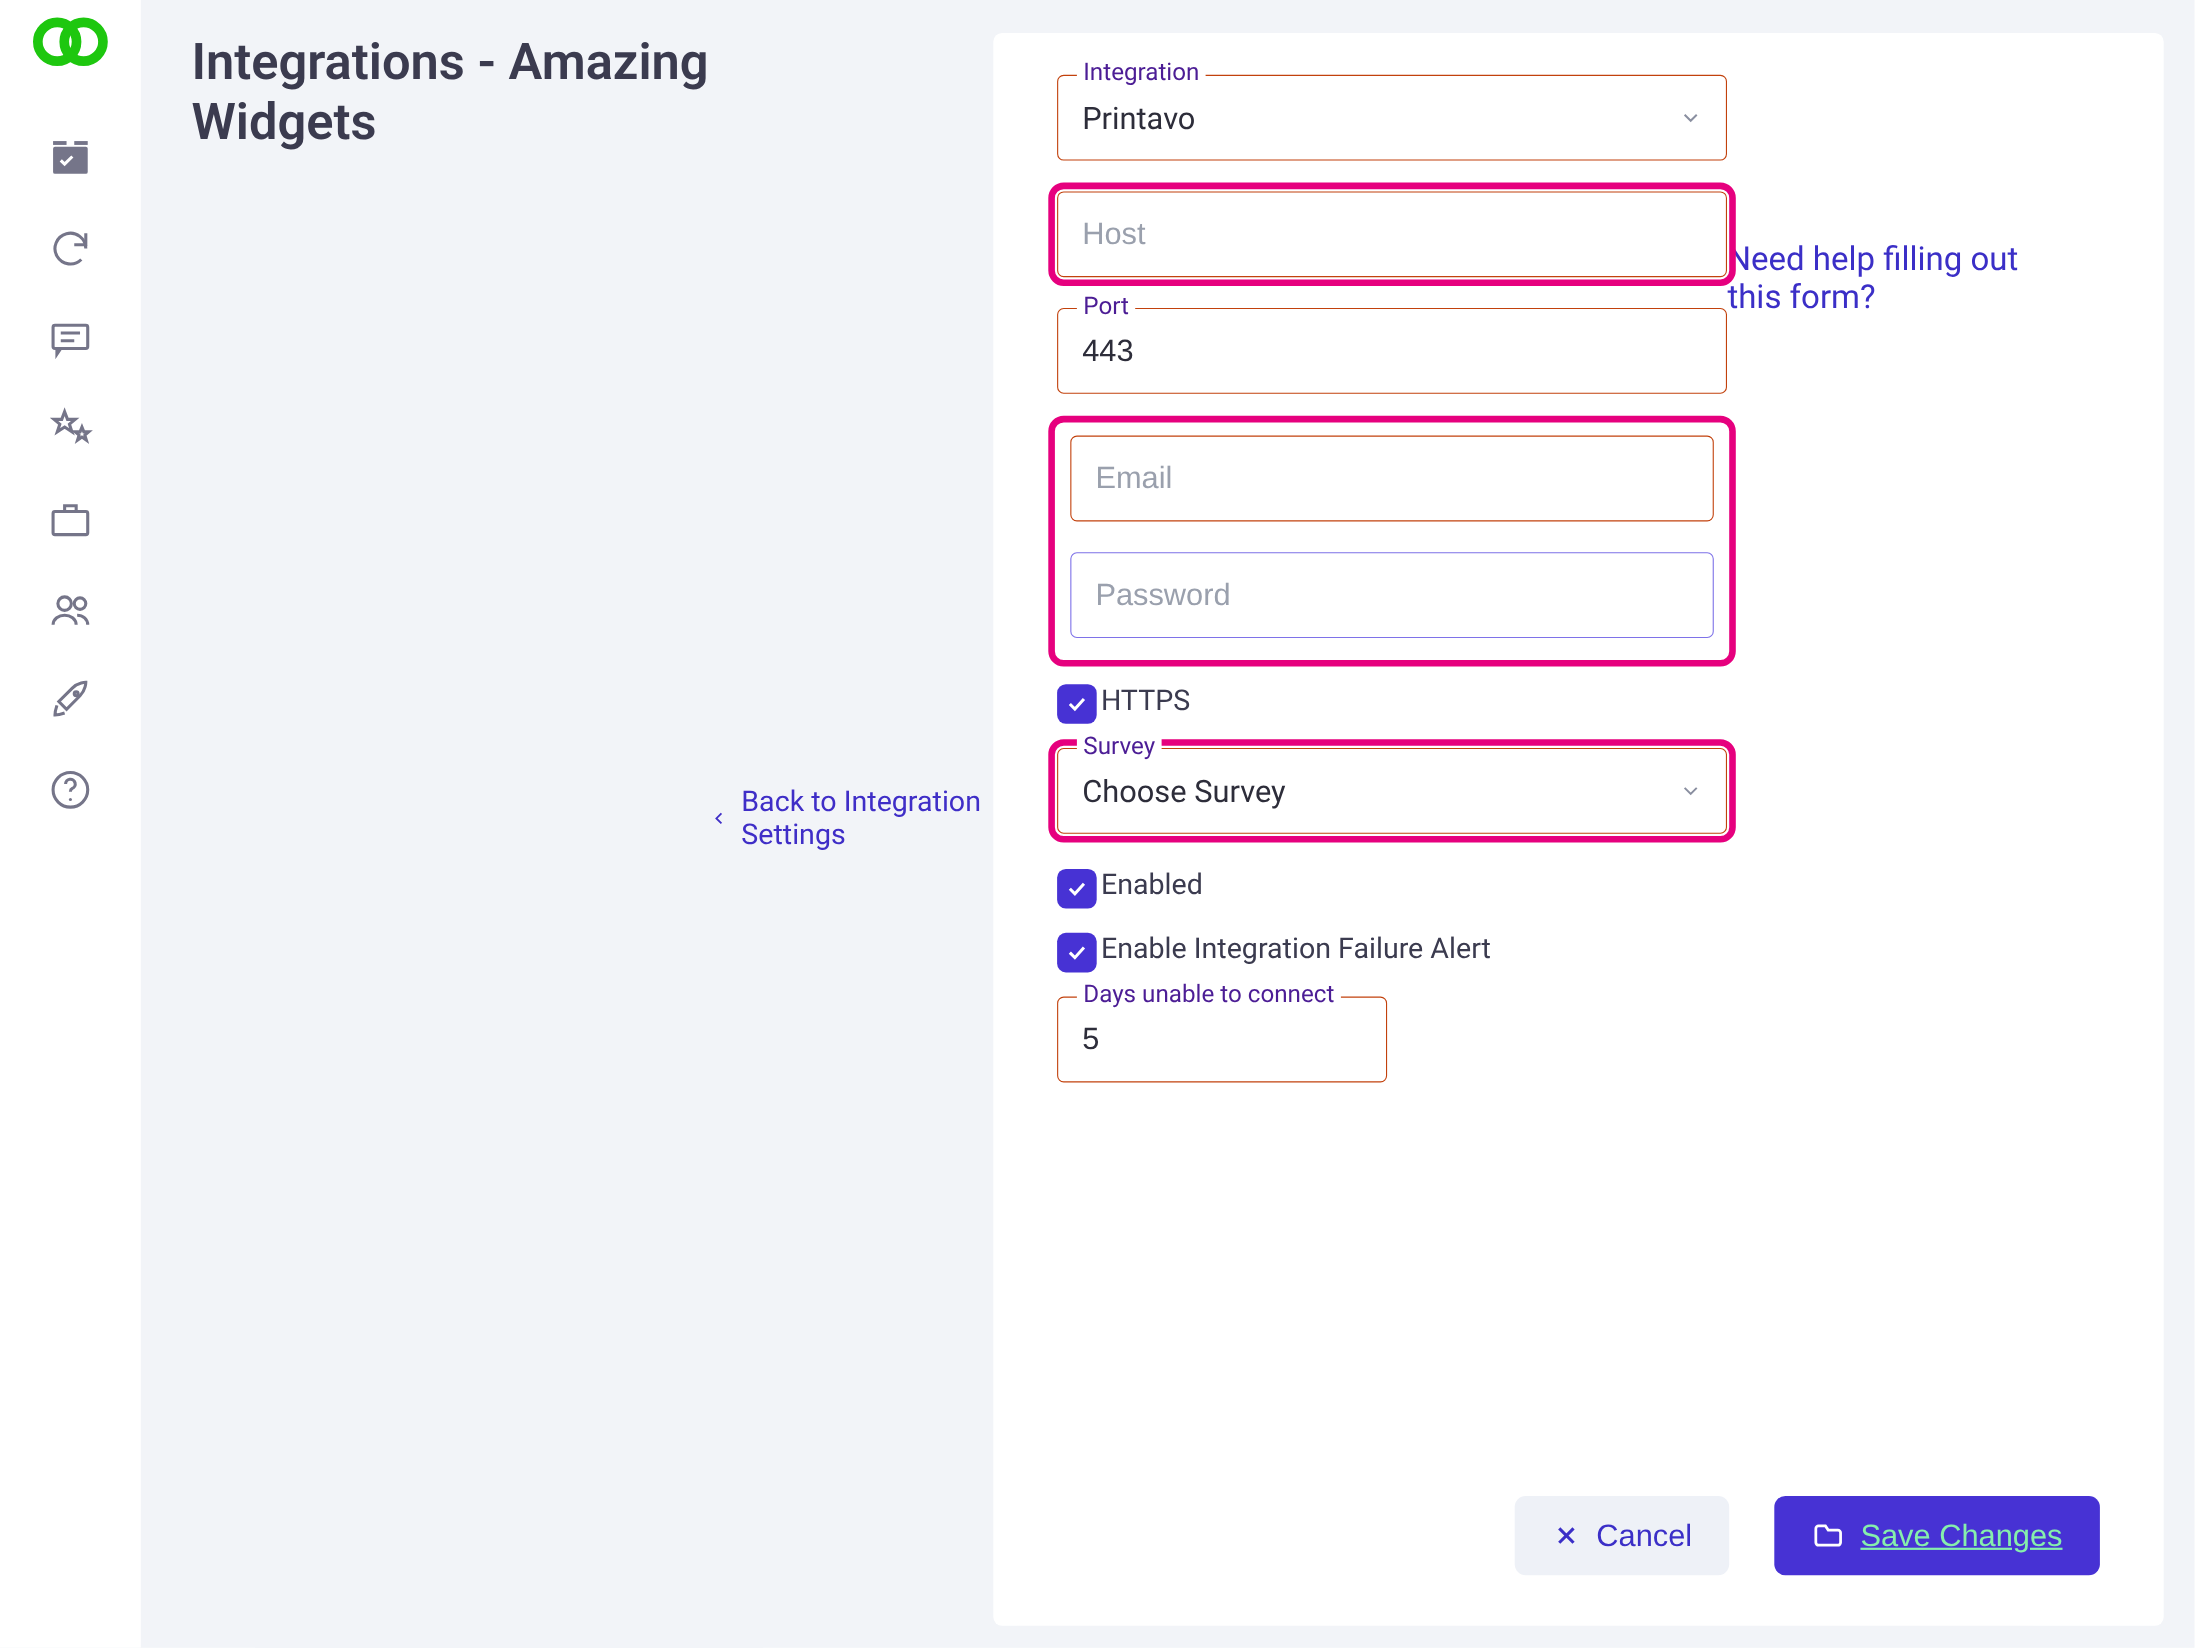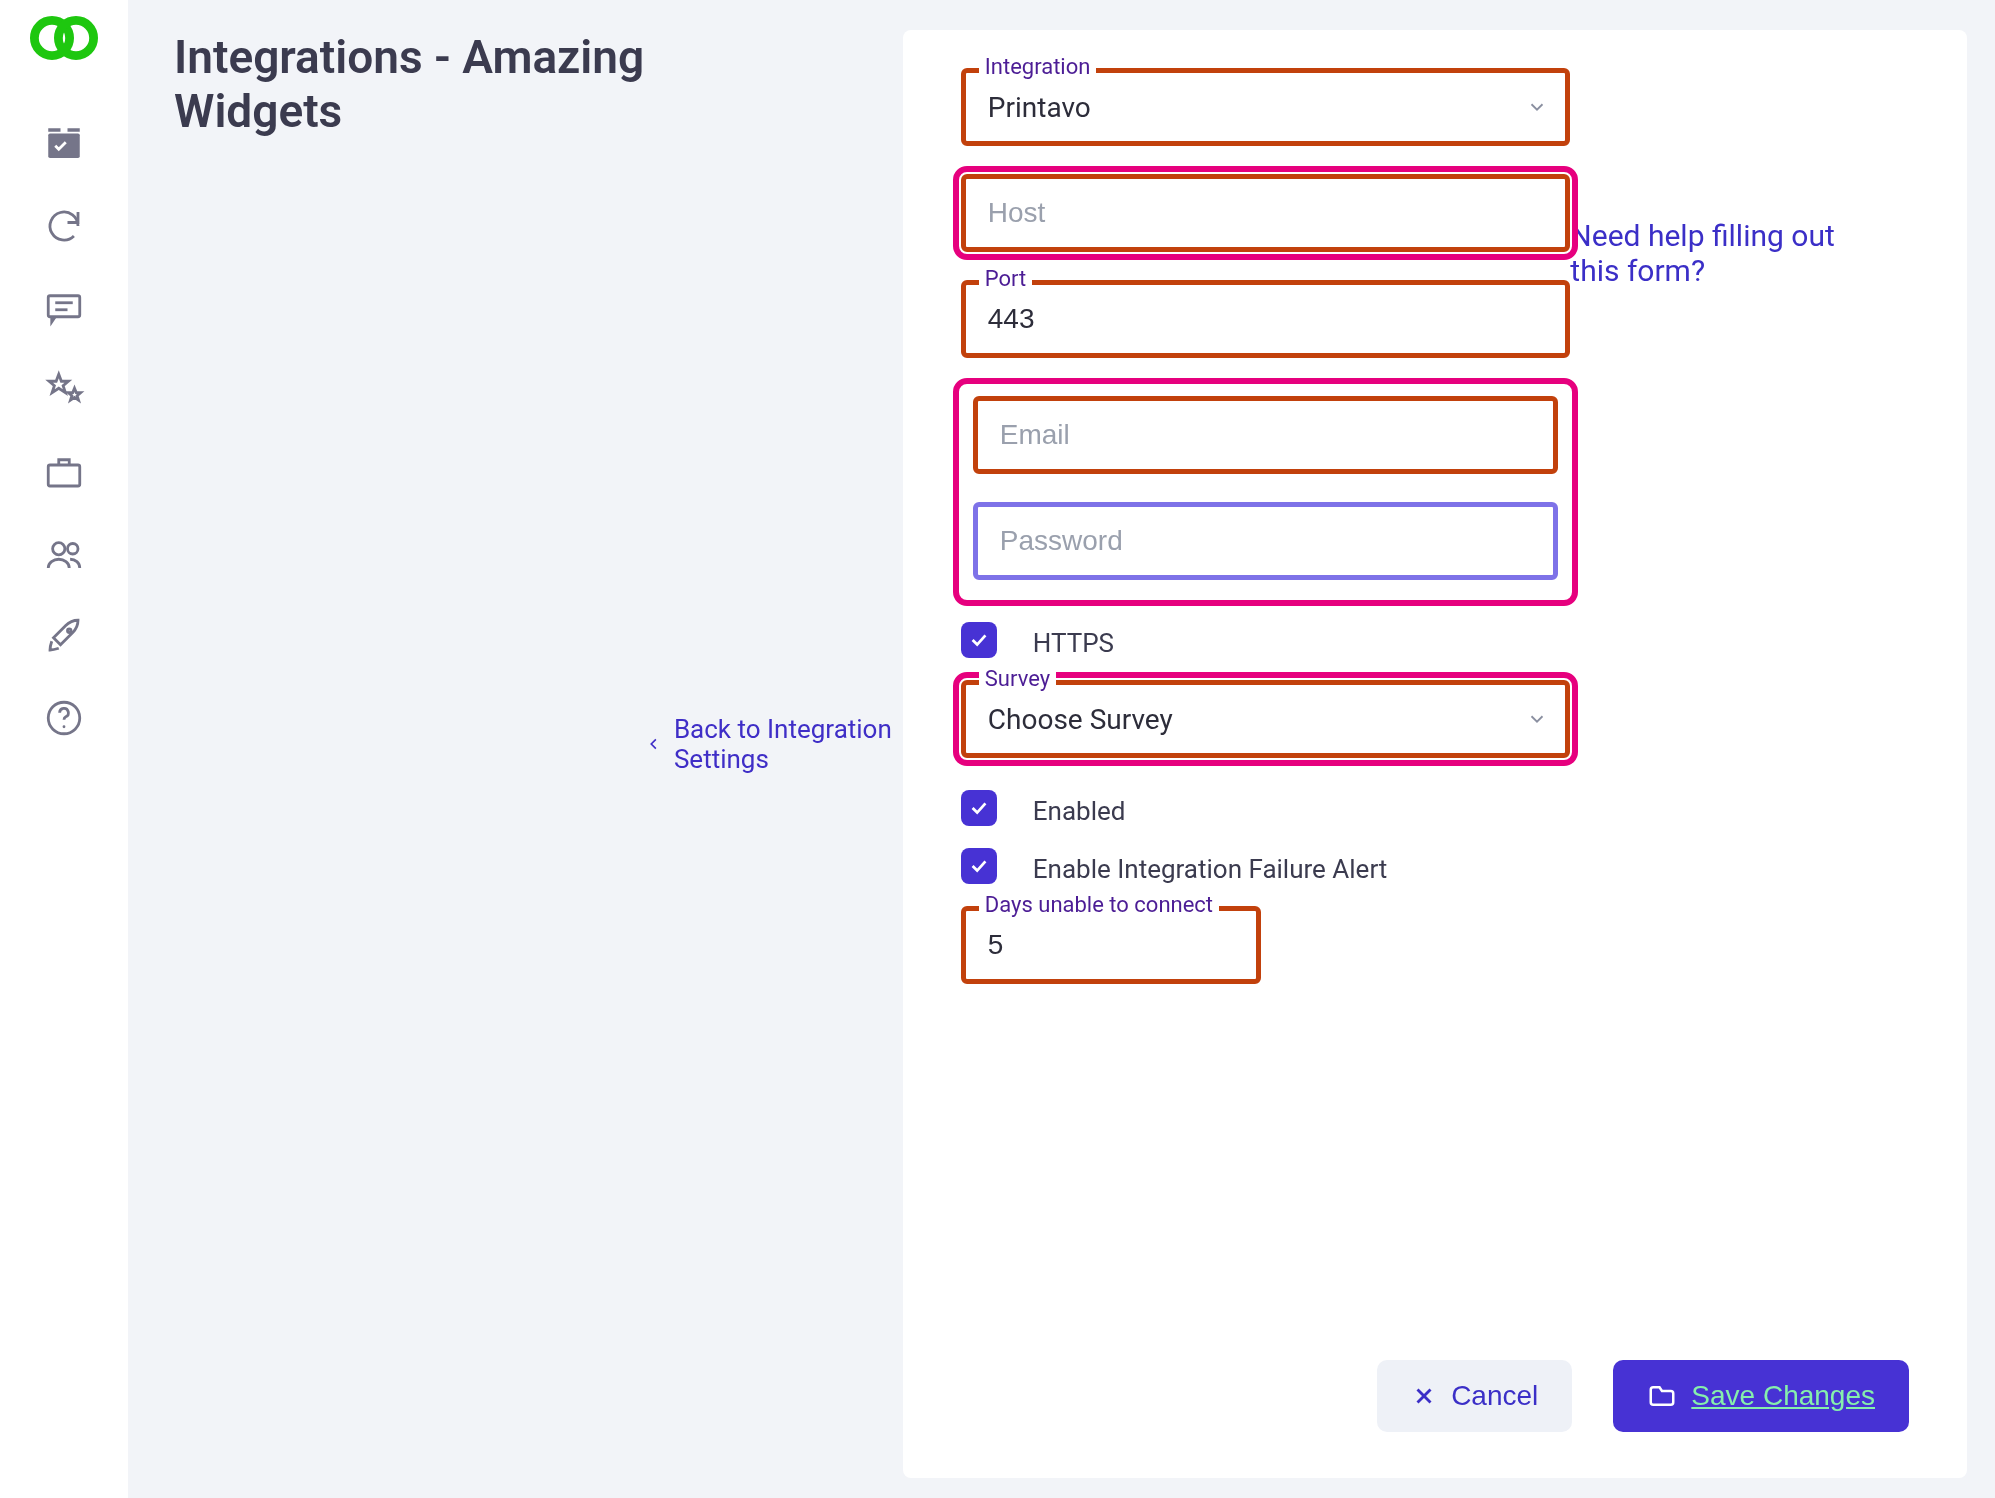--- a/index.html
+++ b/index.html
@@ -63,21 +63,21 @@
   .form-col { width: 830px; }
   .help-col { padding-top: 150px; padding-right: 40px; }
   .help-link { color: #3b2fc7; font-size: 30px; cursor: pointer; }
   .field-wrap { position: relative; margin-bottom: 28px; }
   .field-wrap.hl { outline: 6px solid #e6007e; outline-offset: 2px; border-radius: 6px; }
   .hl-group { outline: 6px solid #e6007e; outline-offset: 2px; border-radius: 6px; padding: 10px 12px 14px 12px; margin-bottom: 24px; }
   .hl-group .field-wrap { margin-bottom: 28px; }
   .hl-group .field-wrap:last-child { margin-bottom: 4px; }
   .input-box {
     width: 100%;
-    border: 5px solid #c2410c;
+    border: 1px solid #c2410c;
     border-radius: 6px;
     height: 78px;
     padding: 0 22px;
     font-size: 28px;
     color: #2d2d3a;
     background: #fff;
     display:flex; align-items:center;
   }
   .input-box.focused { border-color: #7e72e8; }
   .input-box input {
@@ -88,21 +88,21 @@
     position: absolute;
     top: -14px; left: 18px;
     background: #fff;
     padding: 0 6px;
     font-size: 22px;
     color: #4c1d95;
   }
   .select-box { position: relative; }
   .select-box .chev { position:absolute; right: 22px; top: 50%; transform: translateY(-50%); width: 22px; height: 22px; stroke:#8a8fa0; stroke-width:2; fill:none; }
   .small-input { width: 300px; }
-  .check-row { display:flex; align-items:flex-end; gap: 36px; margin: 10px 0 22px 0; }
+  .check-row { display:flex; align-items:flex-start; gap: 4px; margin: 10px 0 22px 0; }
   .chkbox {
     width: 36px; height: 36px; border-radius: 8px; background: #4732d4;
     display:flex; align-items:center; justify-content:center; cursor:pointer;
   }
   .chkbox svg { width: 22px; height: 22px; stroke: #fff; stroke-width: 3; fill:none; }
   .chk-label { font-size: 26px; color: #3b3b4f; }
   .actions { position:absolute; right: 58px; bottom: 46px; display:flex; gap: 41px; }
   .btn {
     height: 72px; border-radius: 10px; padding: 0 34px;
     font-size: 28px; font-weight: 500;

